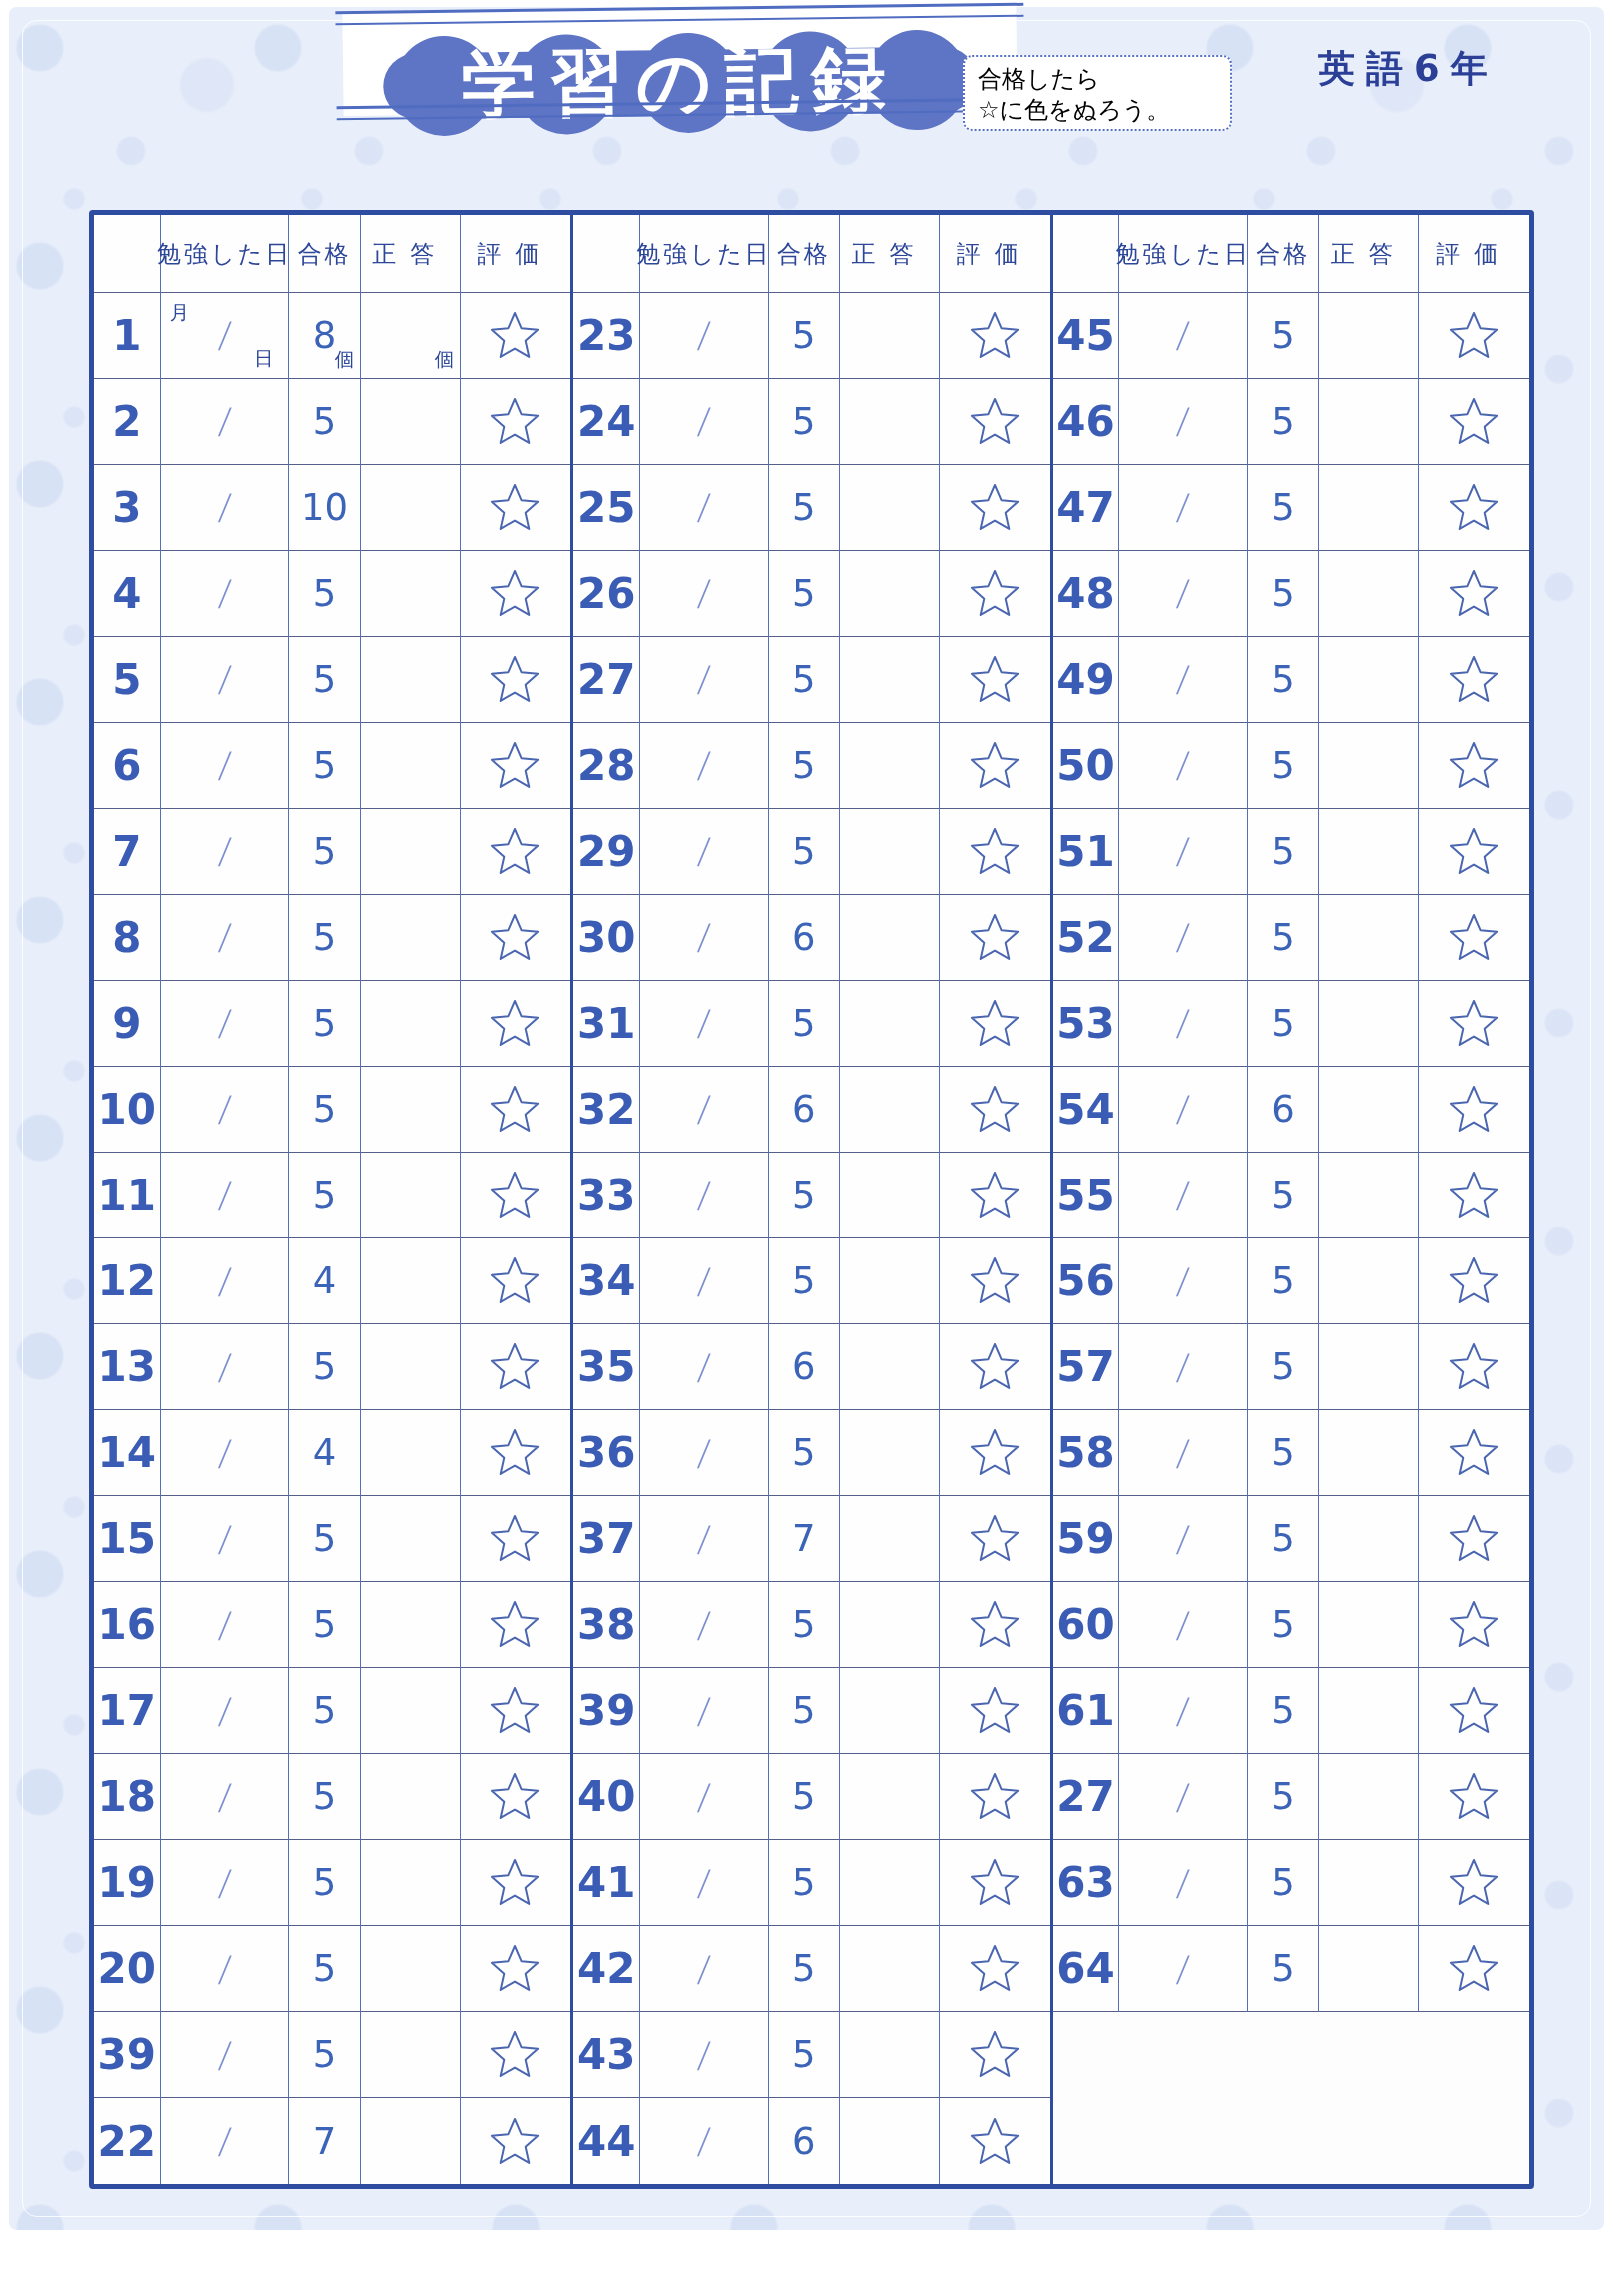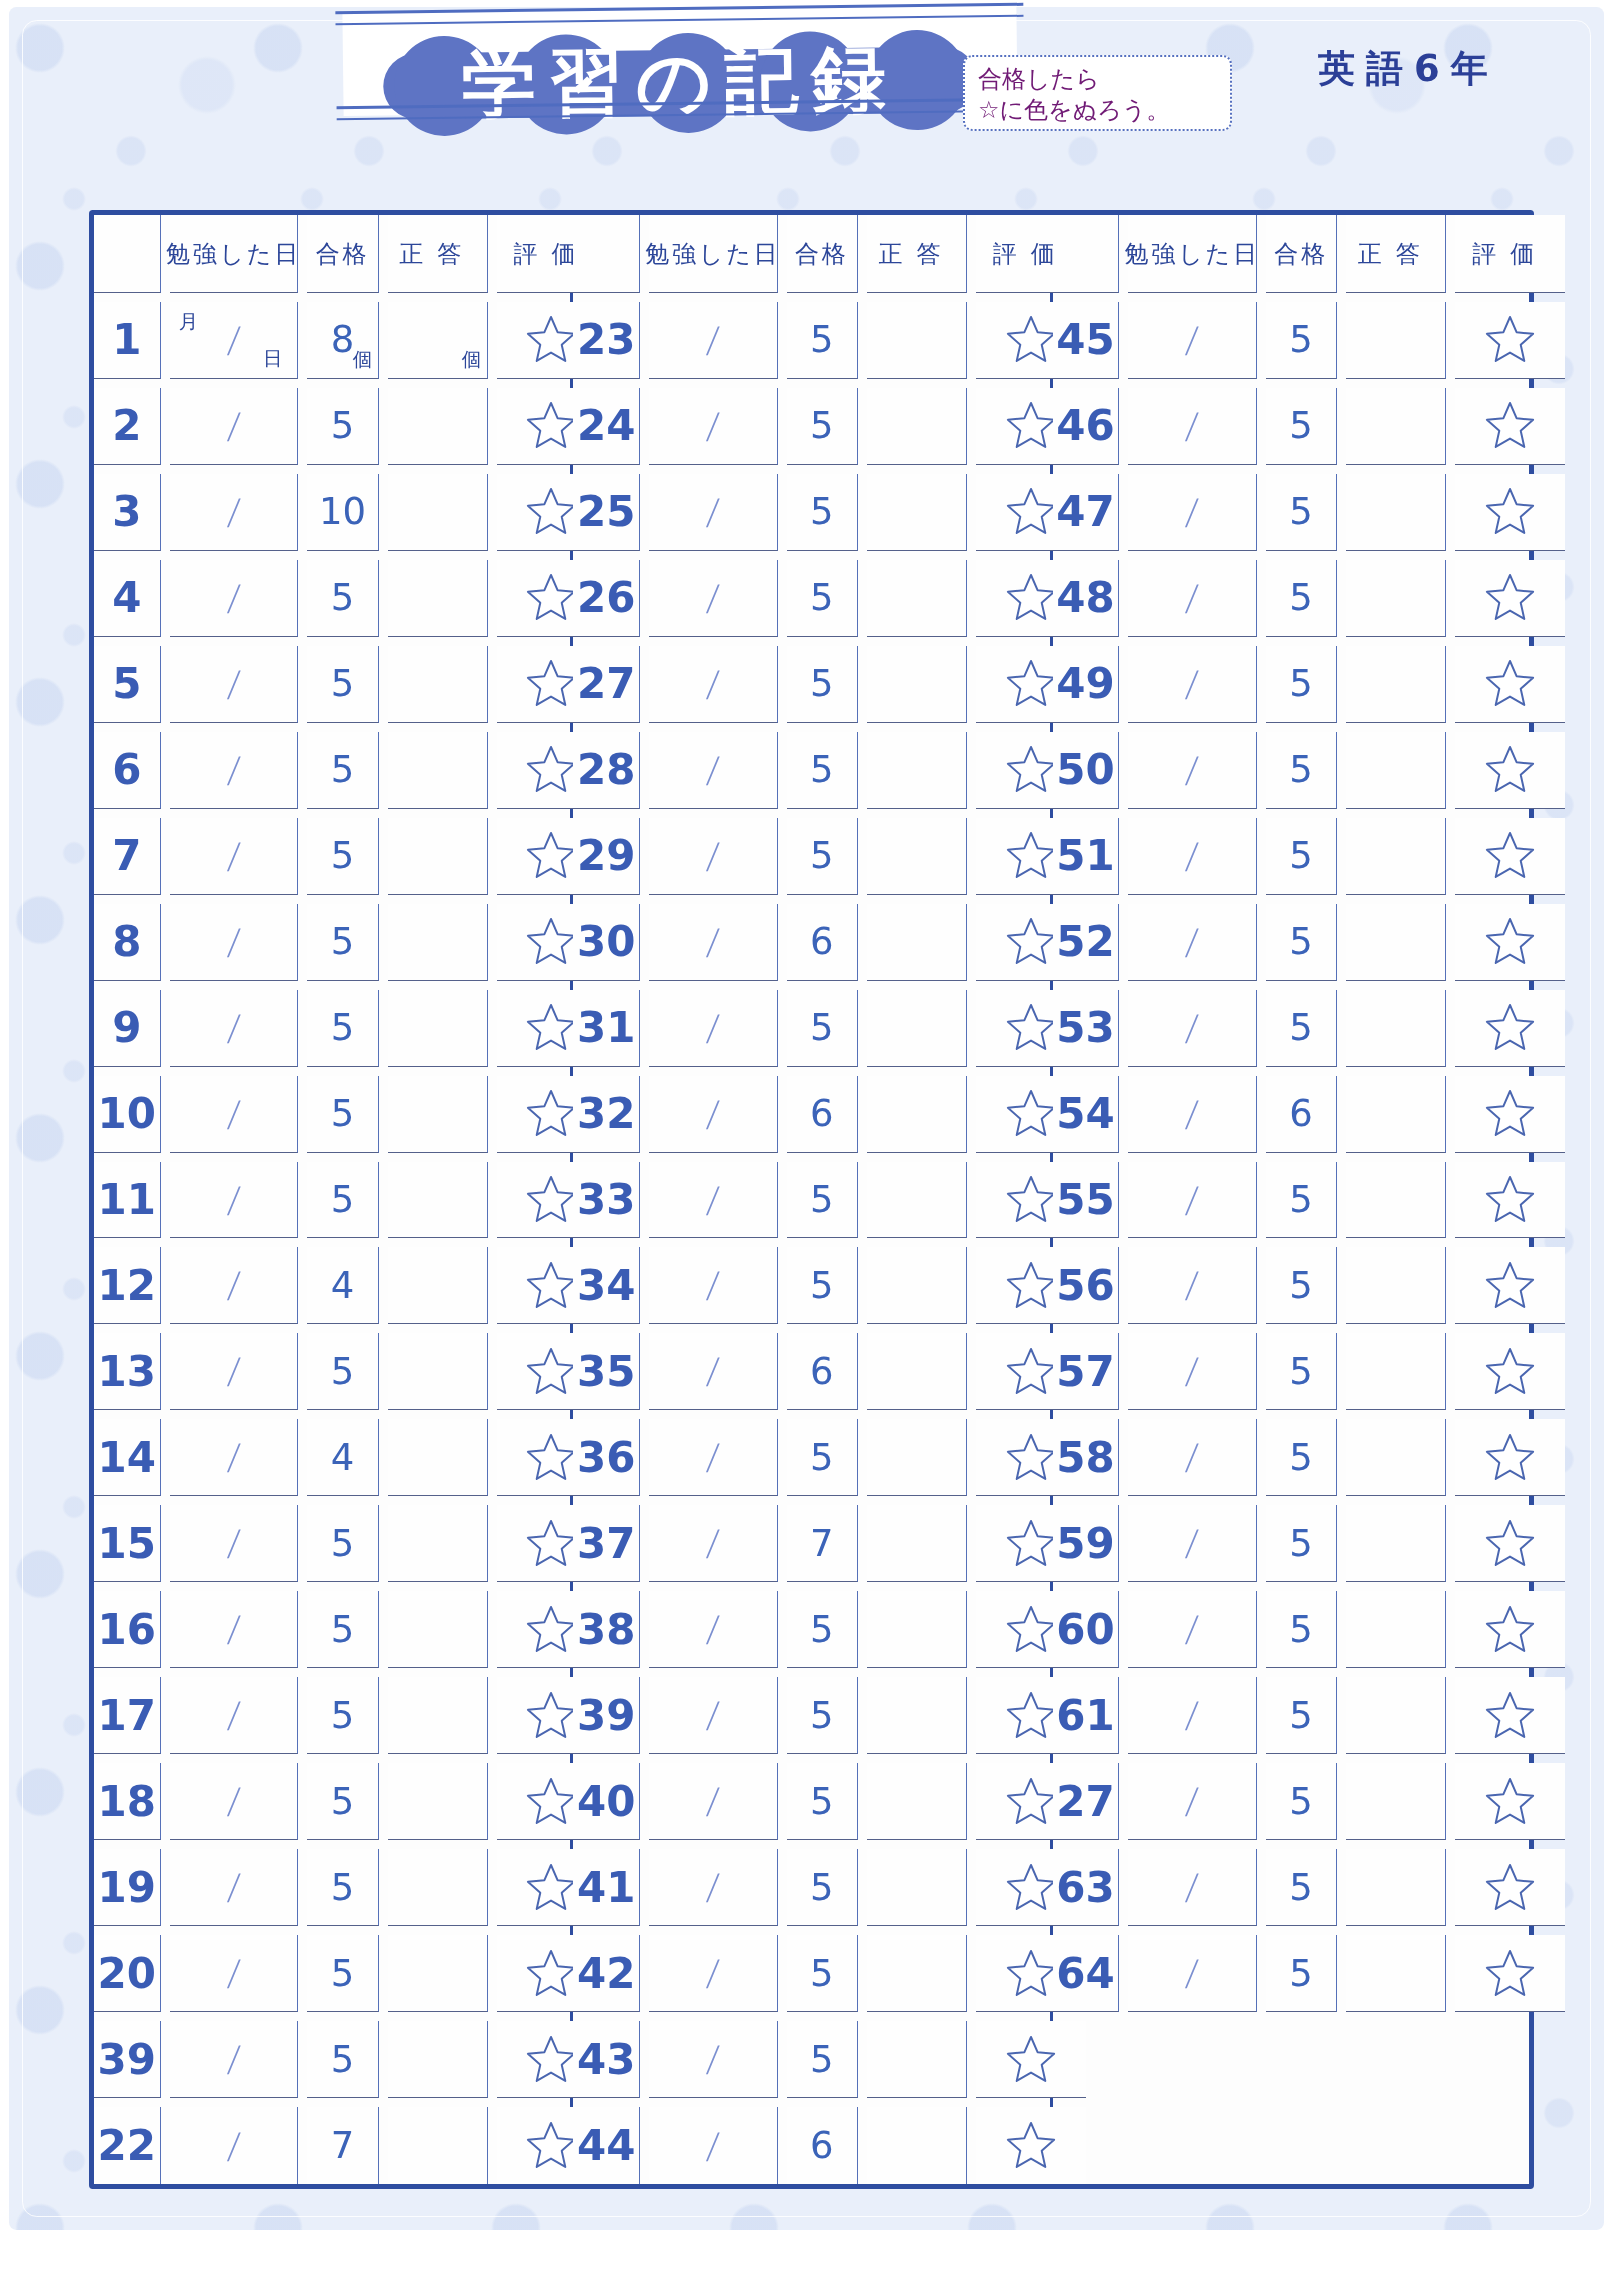--- a/index.html
+++ b/index.html
@@ -40,35 +40,35 @@
   .blob-c.b1{left:11px}.blob-c.b2{left:133px}.blob-c.b3{left:255px}.blob-c.b4{left:377px}.blob-c.b5{left:484px}
   .banner-title{
     position:absolute;inset:0;display:flex;align-items:center;justify-content:center;
     color:#ffffff;font-size:74px;font-weight:bold;letter-spacing:13px;z-index:2;
   }
   
   .note-box{
     position:absolute;left:963px;top:55px;width:269px;height:76px;
     border:2.8px dotted #5570c0;border-radius:9.2px;background:#ffffff;
     box-sizing:border-box;padding:6.5px 13px;
-    color:#701a75;font-size:24px;line-height:1.32;
+    color:#000000;font-size:24px;line-height:1.32;
   }
   
   .subject{
     position:absolute;left:1318px;top:44px;
     font-size:37px;font-weight:bold;color:#2b3f97;letter-spacing:11px;white-space:nowrap;
   }
   
   .record-table{
     position:absolute;left:89px;top:210px;width:1445px;height:1979px;
     display:flex;border:5.5px solid #2e4da0;border-radius:3.7px;background:#fdfdfd;
     box-sizing:border-box;
   }
   .group{flex:1;display:grid;grid-template-columns:14% 27% 15% 21% 23%;
-    grid-template-rows:78px repeat(22,1fr);box-sizing:border-box;gap:9px;}
+    grid-template-rows:78px repeat(22,1fr);box-sizing:border-box;}
   .group:not(:last-child){border-right:3.7px solid #2e4da0;}
   .cell{
     position:relative;display:flex;align-items:center;justify-content:center;
     border-right:1.8px solid #5570b8;border-bottom:1.8px solid #54608a;
     box-sizing:border-box;background:#fefefe;
   }
   .cell.c4{border-right:none;}
   .cell.last-row{border-bottom:none;}
   .hcell{font-size:24px;color:#2c4699;font-weight:500;letter-spacing:2.8px;white-space:nowrap;}
   .hcell.wide{letter-spacing:14px;}

